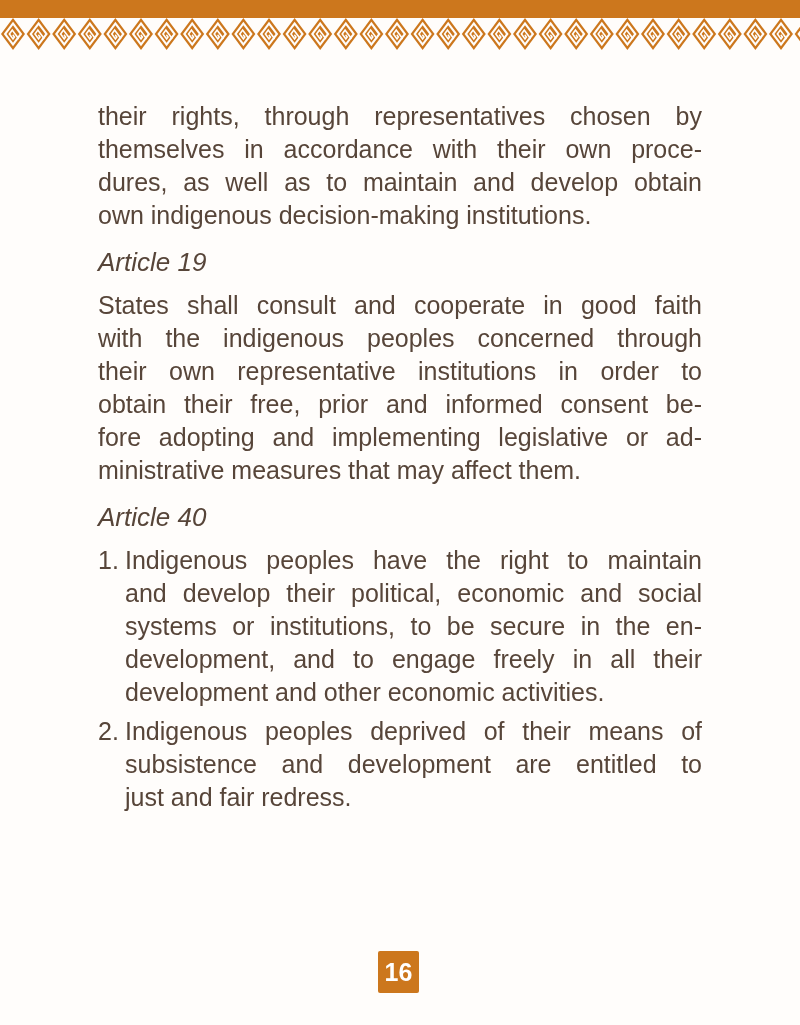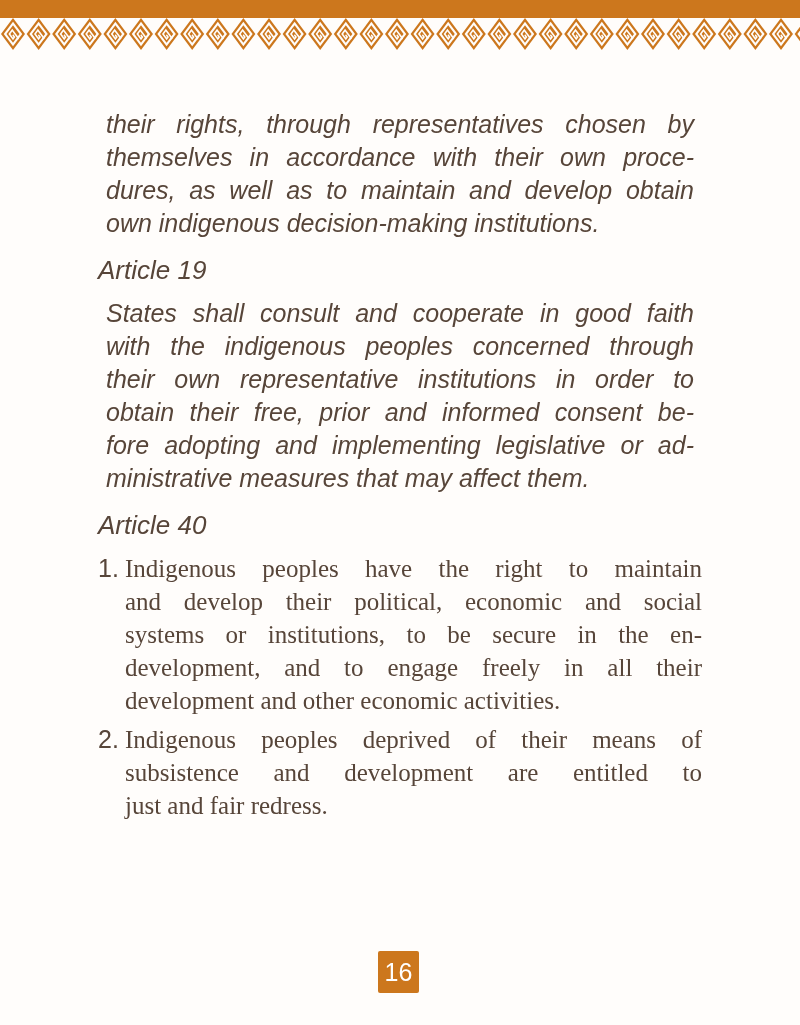--- a/index.html
+++ b/index.html
@@ -34,35 +34,35 @@
   }
   .jline { text-align: justify; text-align-last: justify; }
   .lastline { text-align: center; text-align-last: left; }
   .article-heading {
     font-style: italic;
     font-weight: 400;
     font-size: 26px;
     line-height: 33px;
     margin: 14px 0 10px 0;
   }
-  .para { margin: 8px; font-style: italic; }
+  .para { margin: 0; }
   .list-item { display: flex; }
   .list-item .marker { flex: 0 0 27px; }
-  .list-item .item-lines { flex: 1; min-width: 0; font-family: Liberation Serif, serif; }
+  .list-item .item-lines { flex: 1; min-width: 0; }
   .list-item + .list-item { margin-top: 6px; }
   .page-number {
     position: absolute;
     left: 378px;
     top: 951px;
     width: 41px;
     height: 42px;
     background: var(--orange);
     border-radius: 2px;
     color: #ffffff;
-    font-weight: 400;
+    font-weight: 700;
     font-size: 25px;
     display: flex;
     align-items: center;
     justify-content: center;
   }
 </style>
 </head>
 <body>
 
 <div class="page">

